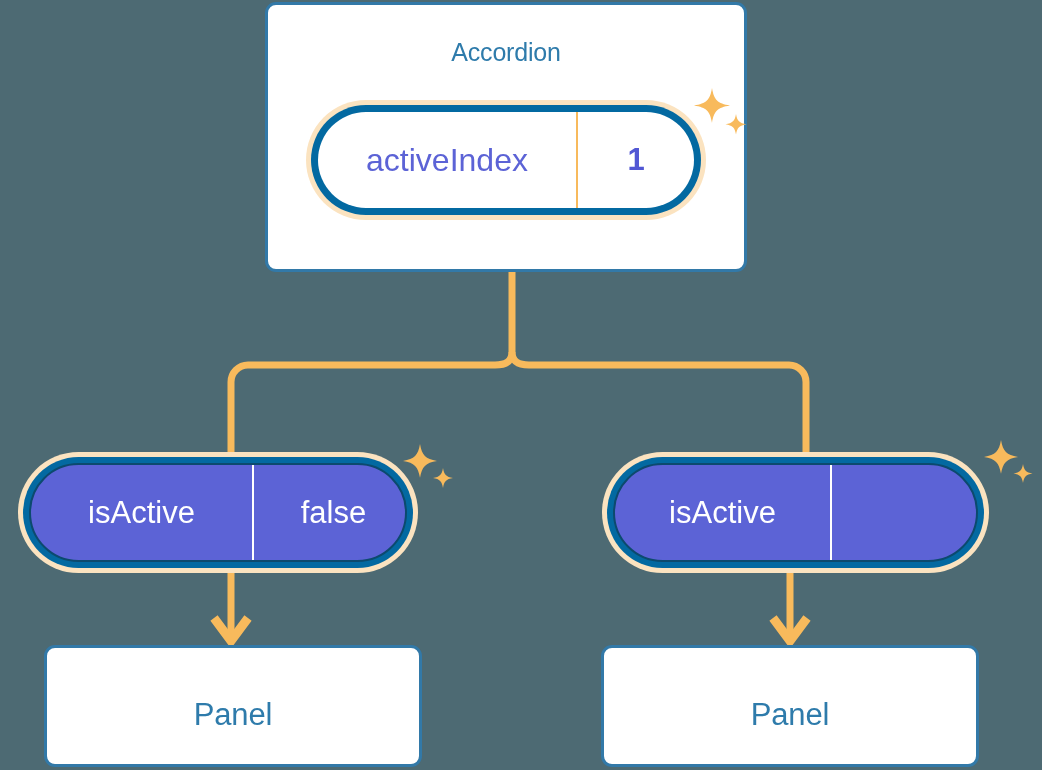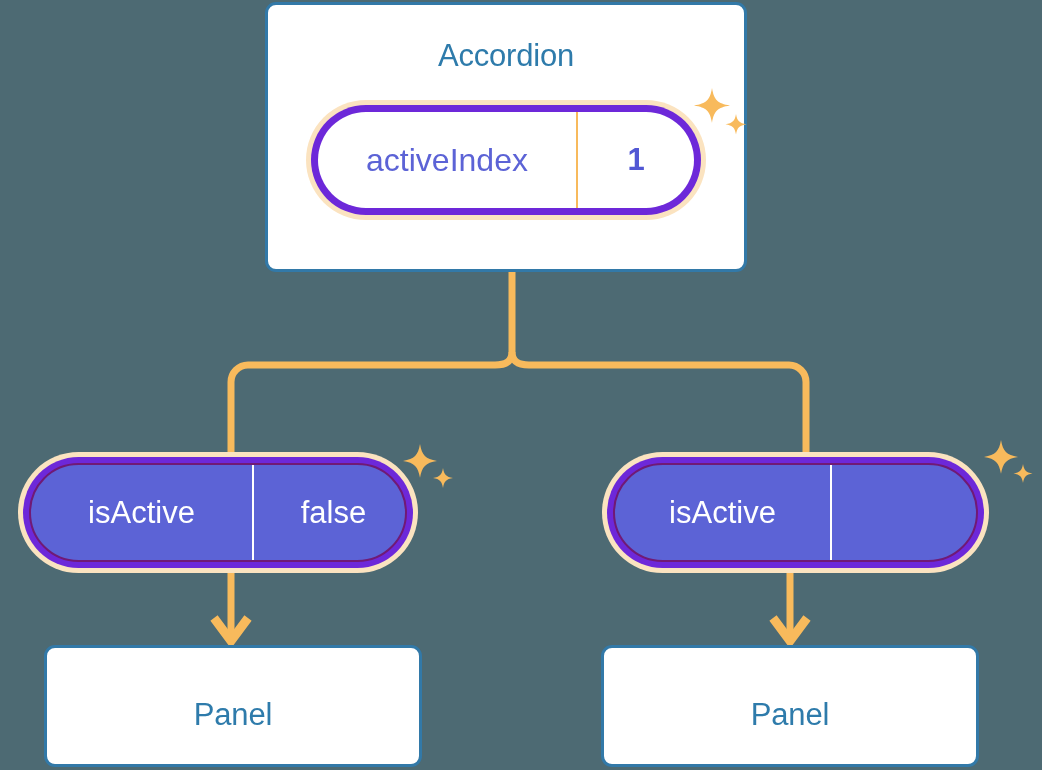--- a/index.html
+++ b/index.html
@@ -33,21 +33,21 @@
   
   .card {
     position: absolute;
     background: #ffffff;
     border: 3px solid #3279a8;
     border-radius: 11px;
     box-sizing: border-box;
   }
   .card-title {
     color: #2e7bab;
-    font-size: 31px;
+    font-size: 25px;
     letter-spacing: -0.2px;
     text-align: center;
     white-space: nowrap;
   }
 
   #accordion-card {
     left: 265px;
     top: 2px;
     width: 482px;
     height: 270px;
@@ -78,21 +78,21 @@
   
   .pill {
     position: absolute;
     box-sizing: border-box;
     background: #fbe3c0;           
     border-radius: 999px;
     padding: 5px;
   }
   .pill-ring {
     box-sizing: border-box;
-    background: #6d28d9;           
+    background: #0369a1;           
     border-radius: 999px;
     padding: 7px;
     height: 100%;
   }
   .pill-body {
     box-sizing: border-box;
     height: 100%;
     border-radius: 999px;
     display: flex;
     align-items: stretch;
@@ -128,21 +128,21 @@
     font-size: 31px;
     font-weight: bold;
   }
 
   
   .pill-purple .pill-ring {
     padding: 6px;
   }
   .pill-purple .pill-body {
     background: #5c63d6;
-    border: 2px solid #701a75;
+    border: 2px solid #0c4a6e;
     gap: 8px;
   }
   .pill-purple .pill-key {
     color: #ffffff;
     font-size: 31px;
     border-right: 2px solid #ffffff;
   }
   .pill-purple .pill-val {
     color: #ffffff;
     font-size: 31px;

